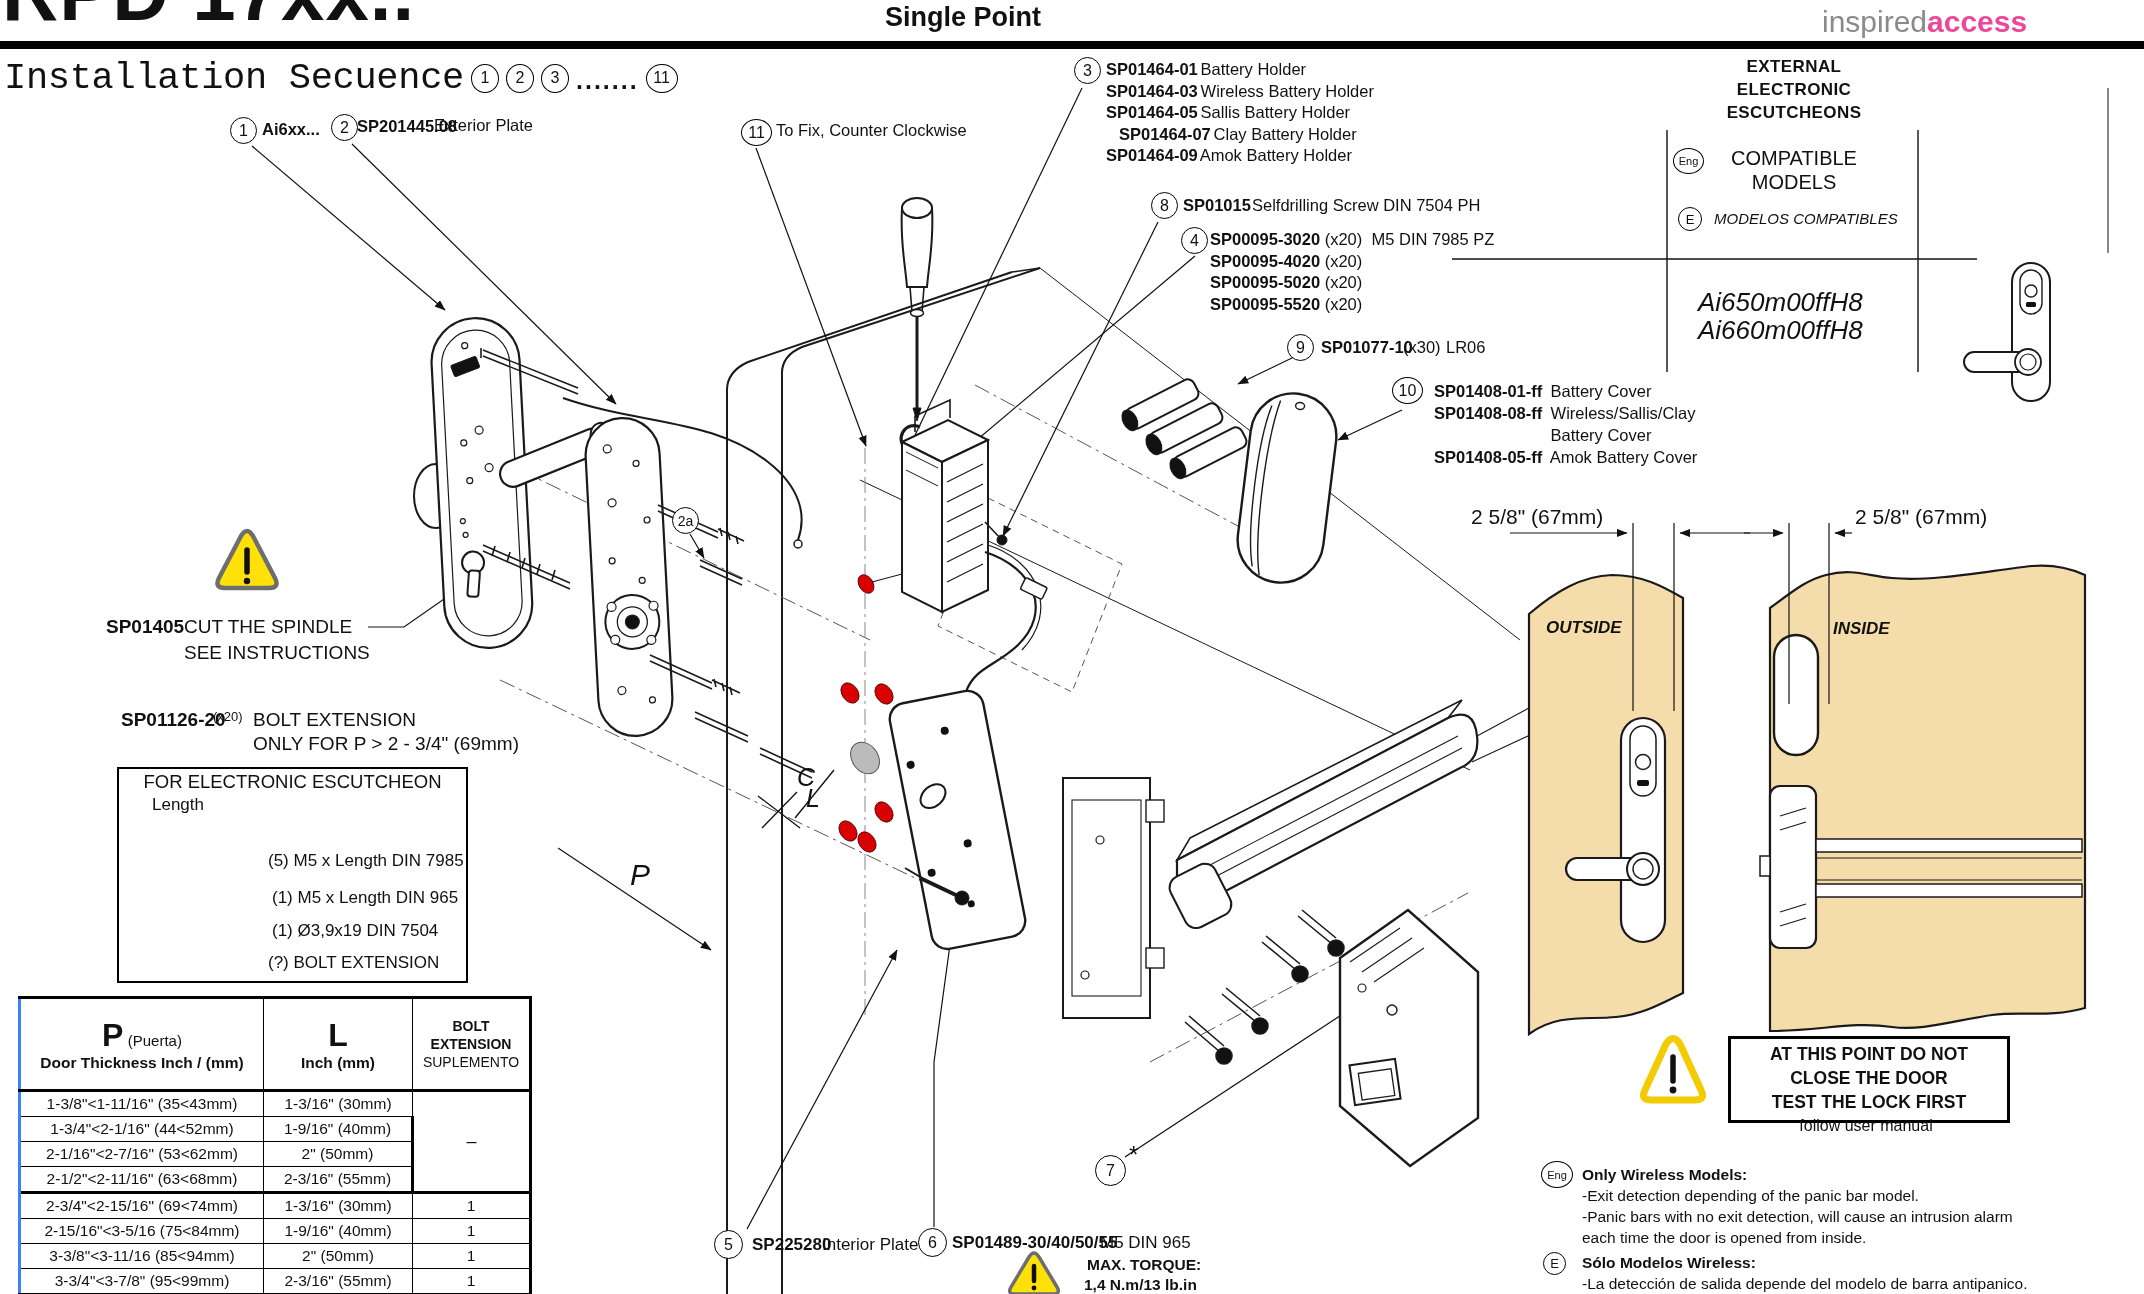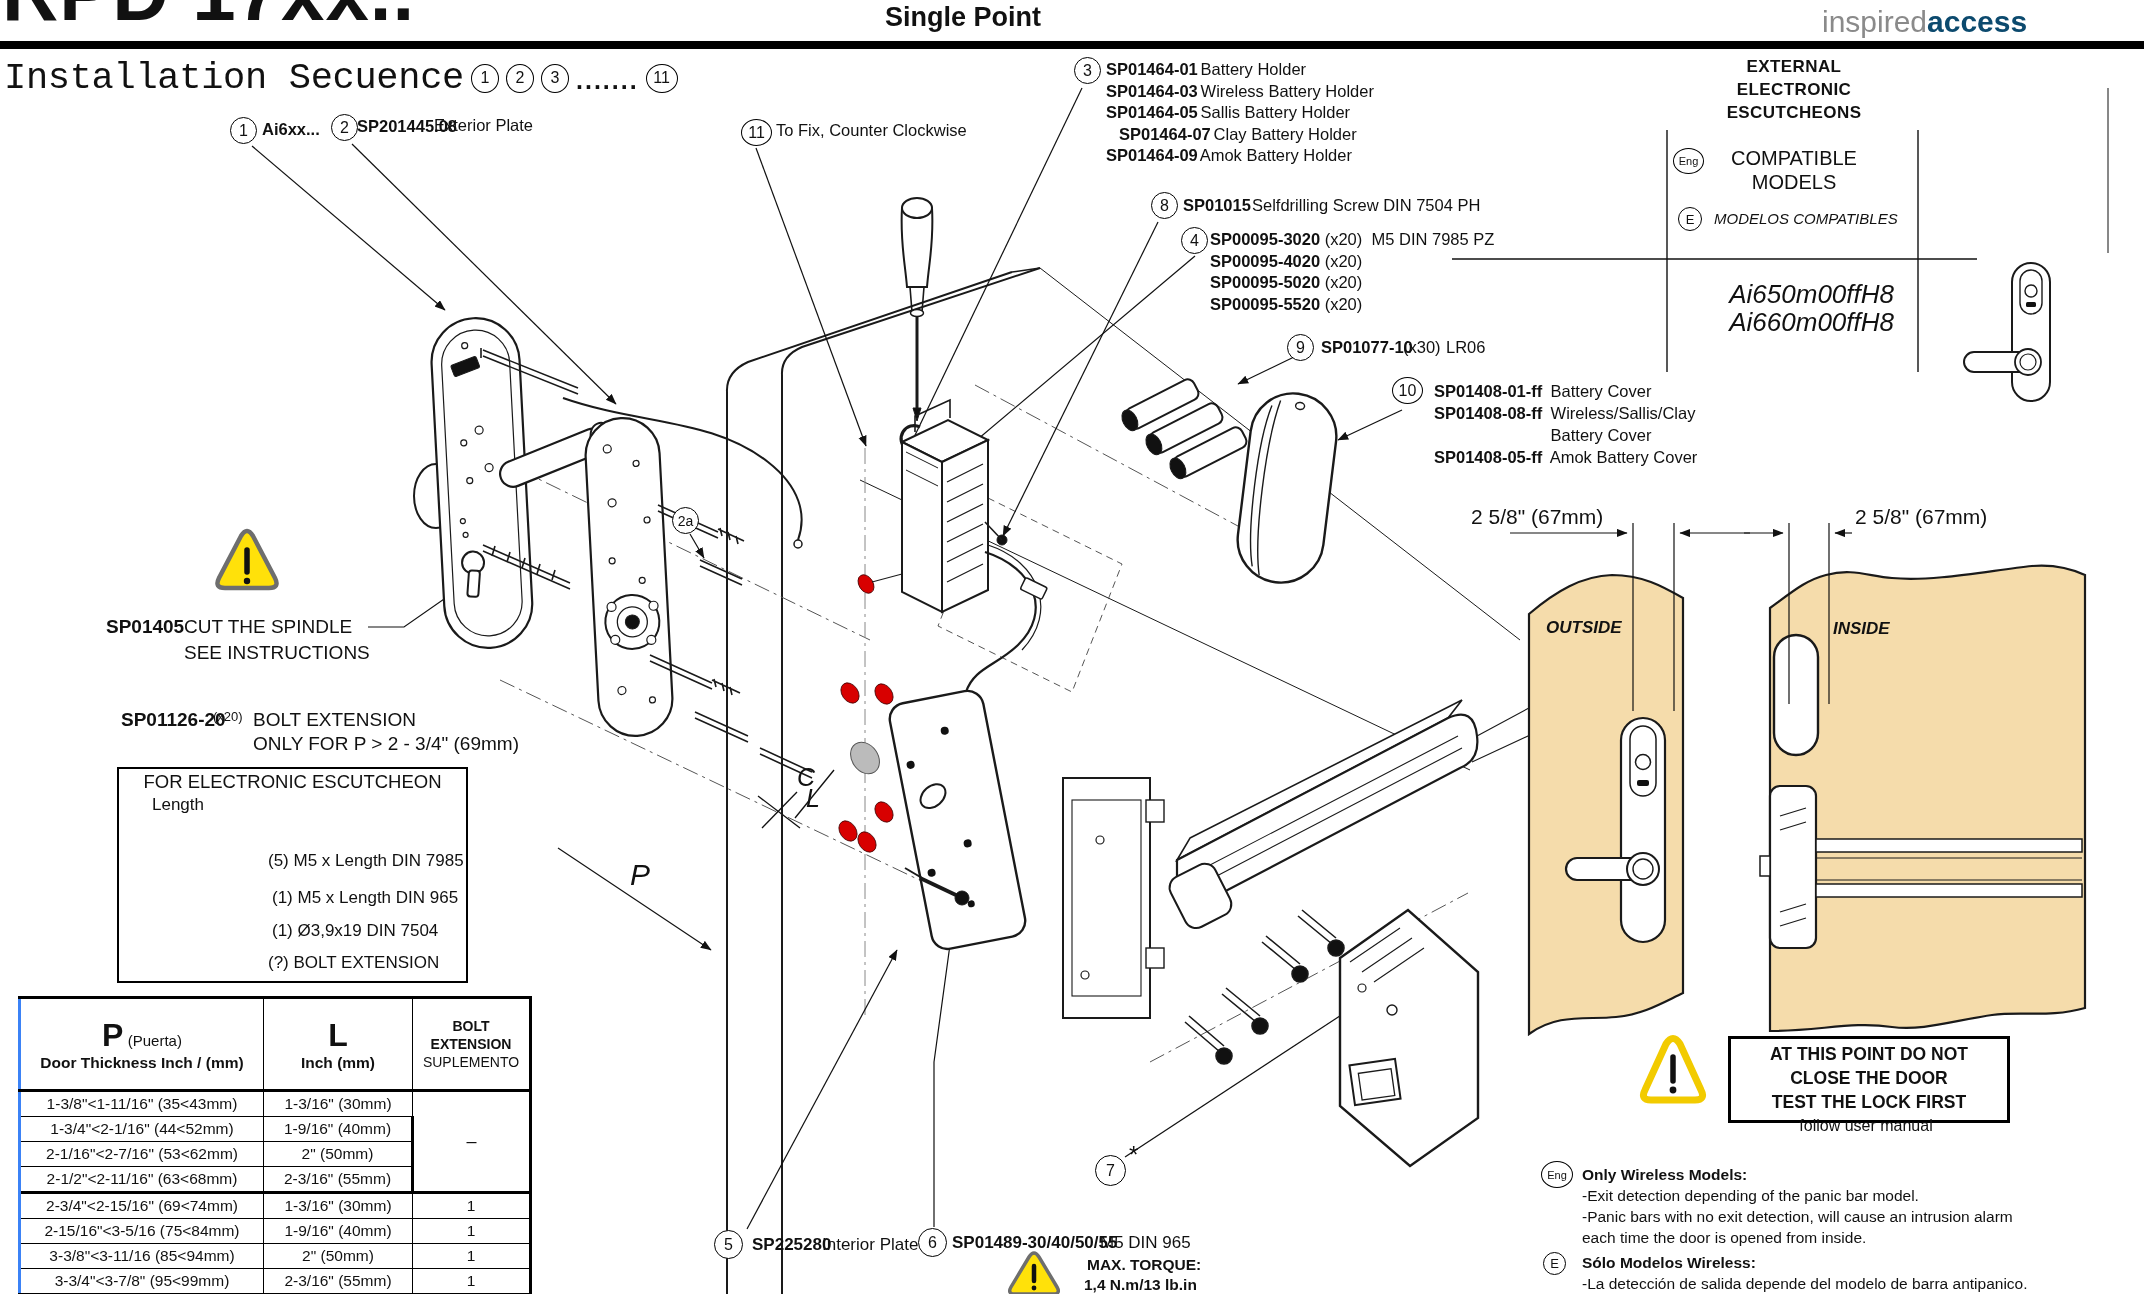--- a/index.html
+++ b/index.html
@@ -370,21 +370,21 @@
       <rect x="158" y="951" width="74" height="24" rx="3" stroke-width="1.8"></rect>
       <path d="M222,951 L222,975" stroke-width="1.4"></path>
     </g>
   </svg>
 
   <div id="title-clip">
       <span>RPD 17xx..</span>
     </div>
   <div class="abs txt" style="left:843px;top:2px;width:240px;text-align:center;font-size:27px;font-weight:bold;">Single Point</div>
   <div class="abs txt" style="left:1822px;top:5px;font-size:30px;">
-    <span style="color:#8a8a8a;">inspired</span><span style="font-weight:bold;color:#0c4a6e;">access</span>
+    <span style="color:#8a8a8a;">inspired</span><span style="font-weight:bold;color:#ec4899;">access</span>
   </div>
   <div class="hdr-rule"></div>
 
   <div id="seq-heading">
     <span class="h">Installation Secuence</span>
     <span class="c">1</span>
     <span class="c">2</span>
     <span class="c">3</span>
     <span class="dots">.......</span>
     <span class="c w2">11</span>
@@ -515,21 +515,21 @@
     <div>ELECTRONIC</div>
     <div>ESCUTCHEONS</div>
   </div>
   <span class="badge" style="left:1673px;top:148px;width:31px;height:26px;font-size:11px;">Eng</span>
   <div class="abs txt" style="left:1712px;top:146px;width:164px;text-align:center;font-size:20px;line-height:24px;">
     <div>COMPATIBLE</div>
     <div>MODELS</div>
   </div>
   <span class="badge" style="left:1678px;top:207px;width:24px;height:24px;font-size:13px;">E</span>
   <span class="abs txt" style="left:1714px;top:210px;font-size:15px;font-style:italic;">MODELOS COMPATIBLES</span>
-  <div class="abs txt" style="left:1698px;top:280px;width:196px;text-align:right;font-style:italic;font-size:26px;line-height:28px;">
+  <div class="abs txt" style="left:1698px;top:288px;width:196px;text-align:left;font-style:italic;font-size:26px;line-height:28px;">
     <div>Ai650m00ffH8</div>
     <div>Ai660m00ffH8</div>
   </div>
 
   <span class="abs txt" style="left:1471px;top:505px;font-size:21px;">2 5/8"  (67mm)</span>
   <span class="abs txt" style="left:1855px;top:505px;font-size:21px;">2 5/8"  (67mm)</span>
   <span class="abs txt" style="left:1546px;top:618px;font-size:17px;font-weight:bold;font-style:italic;">OUTSIDE</span>
   <span class="abs txt" style="left:1833px;top:619px;font-size:17px;font-weight:bold;font-style:italic;">INSIDE</span>
   <span class="abs txt" style="left:797px;top:763px;font-size:25px;font-style:italic;">C</span>
   <span class="abs txt" style="left:806px;top:784px;font-size:25px;font-style:italic;">L</span>

